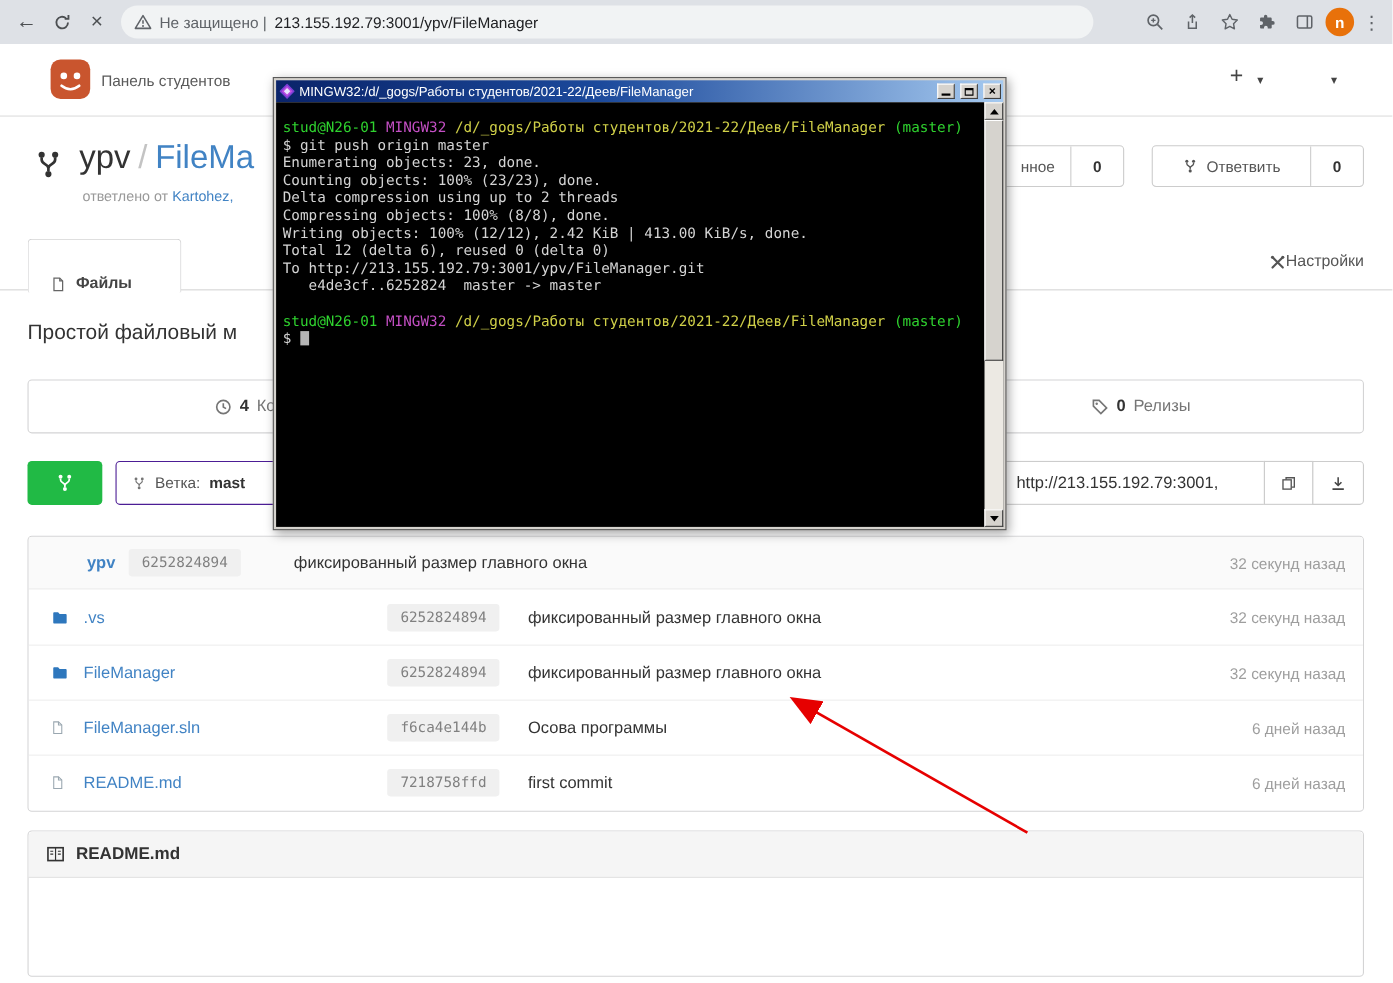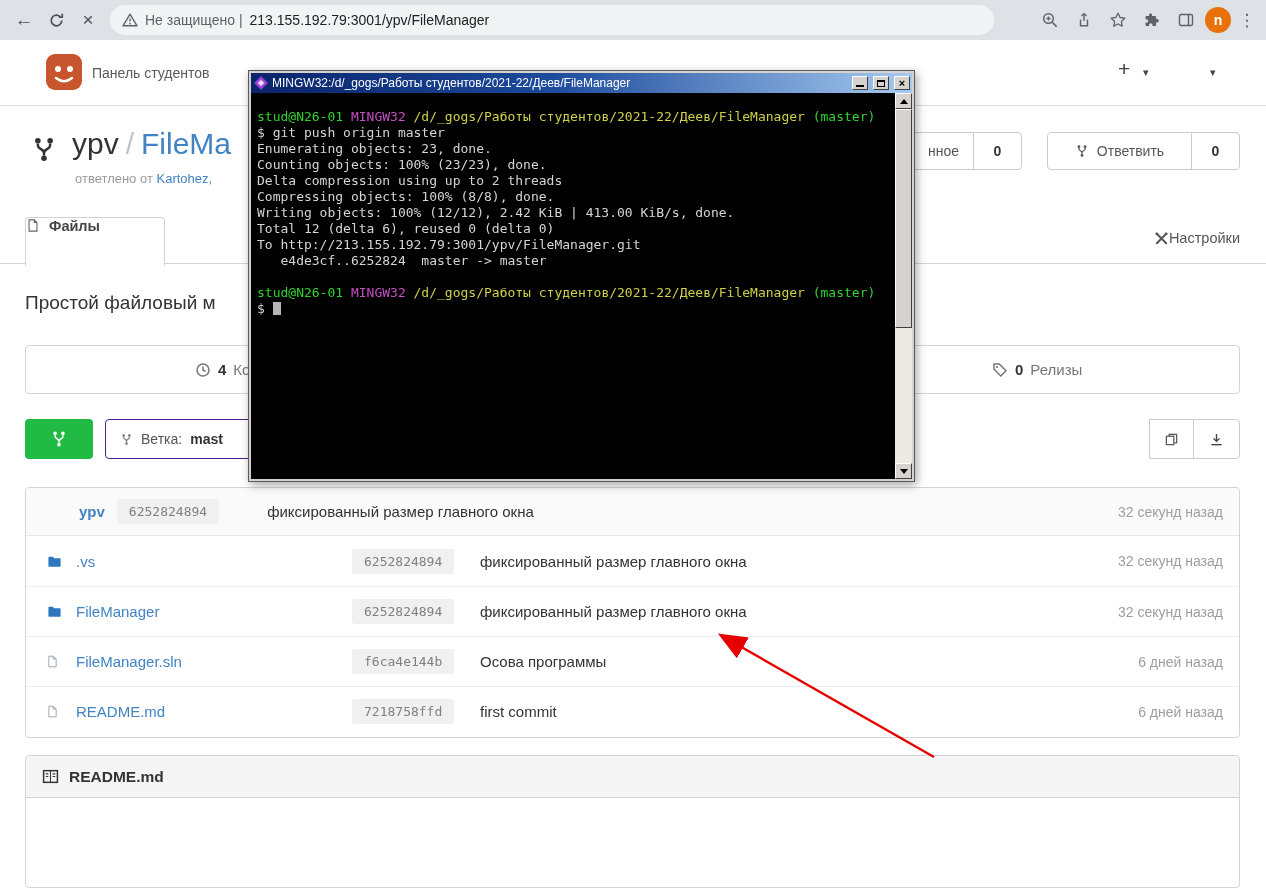--- a/index.html
+++ b/index.html
@@ -37,21 +37,21 @@
 .btn-group{position:absolute;height:38px;display:flex;border:1px solid #ccc;border-radius:4px;background:#fff;font-size:14px;color:#555;overflow:hidden}
 .star-group{left:862px;top:132px;width:160px}
 .fork-group{left:1047px;top:132px;width:193px}
 .bg-label{flex:1;display:flex;align-items:center;gap:8px;cursor:pointer}
 .star-group .bg-label{justify-content:flex-end;padding-right:14px}
 .fork-group .bg-label{justify-content:center}
 .bg-count{width:48px;border-left:1px solid #ccc;display:flex;align-items:center;justify-content:center;font-weight:bold;color:#333;cursor:pointer}
 
 
 .tabbar{position:absolute;top:215px;left:0;width:1266px;height:49px;border-bottom:1px solid #d4d4d5}
-.tab-files{position:absolute;left:25px;top:2px;height:49px;width:140px;background:#fff;border:1px solid #d4d4d5;border-bottom:none;border-radius:4px 4px 0 0;display:flex;align-items:flex-start;gap:9px;font-size:14.5px;font-weight:bold;color:#444;cursor:pointer}
+.tab-files{position:absolute;left:25px;top:2px;height:49px;width:140px;background:#fff;border:1px solid #d4d4d5;border-bottom:none;border-radius:4px 4px 0 0;display:flex;align-items:flex-end;padding-left:20px;gap:9px;font-size:14.5px;font-weight:bold;color:#444;cursor:pointer}
 .settings-link{position:absolute;right:26px;top:15px;display:flex;align-items:center;gap:0;font-size:14.5px;color:#555;cursor:pointer}
 
 
 .repo-desc{position:absolute;left:25px;top:292px;font-size:19px;color:#333}
 .stats-bar{position:absolute;left:25px;top:345px;width:1215px;height:49px;border:1px solid #d4d4d5;border-radius:4px;display:flex;background:#fff}
 .stat-seg{flex:1;display:flex;align-items:center;justify-content:center;gap:7px;font-size:15px;color:#767676;cursor:pointer}
 .stat-seg + .stat-seg{border-left:1px solid #d4d4d5}
 .stat-num{font-weight:bold;color:#333}
 .green-btn{position:absolute;left:25px;top:419px;width:68px;height:40px;background:#21ba45;border-radius:4px;display:flex;align-items:center;justify-content:center;cursor:pointer}
 .branch-btn{position:absolute;left:105px;top:419px;width:170px;height:40px;border:1px solid #4c1d95;border-radius:4px;background:#fff;display:flex;align-items:center;padding:0 14px;gap:8px;font-size:14px;color:#555;cursor:pointer}
@@ -286,20 +286,23 @@
     <span>
         <svg viewBox="0 0 16 16" width="13" height="13" style="color:#767676">
           <circle cx="4.5" cy="3" r="1.6" fill="currentColor"></circle>
           <circle cx="11.5" cy="3" r="1.6" fill="currentColor"></circle>
           <circle cx="8" cy="13" r="1.6" fill="currentColor"></circle>
           <path d="M4.5 4.6v1c0 2.4 3.5 2 3.5 4.4M11.5 4.6v1c0 2.4-3.5 2-3.5 4.4v1.4" fill="none" stroke="currentColor" stroke-width="1.4"></path>
         </svg>
       </span>
     <span>Ветка:</span>
     <b>mast</b>
+  </div>
+  <div class="clone-url">
+    <span>http://213.155.192.79:3001,</span>
   </div>
   <div class="sq-btn copy-btn">
     <span>
         <svg viewBox="0 0 16 16" width="15" height="15">
           <rect x="2.5" y="4.5" width="8" height="9" fill="none" stroke="#555" stroke-width="1.3"></rect>
           <path d="M5.5 4.5v-2h8v9h-2.5" fill="none" stroke="#555" stroke-width="1.3"></path>
         </svg>
       </span>
   </div>
   <div class="sq-btn dl-btn">

